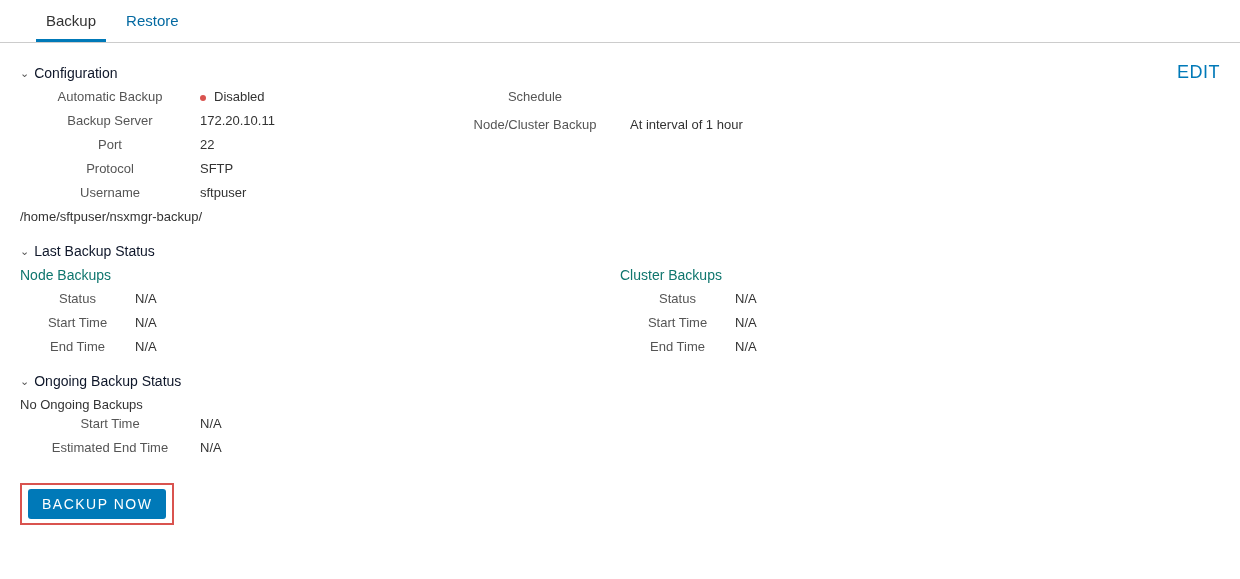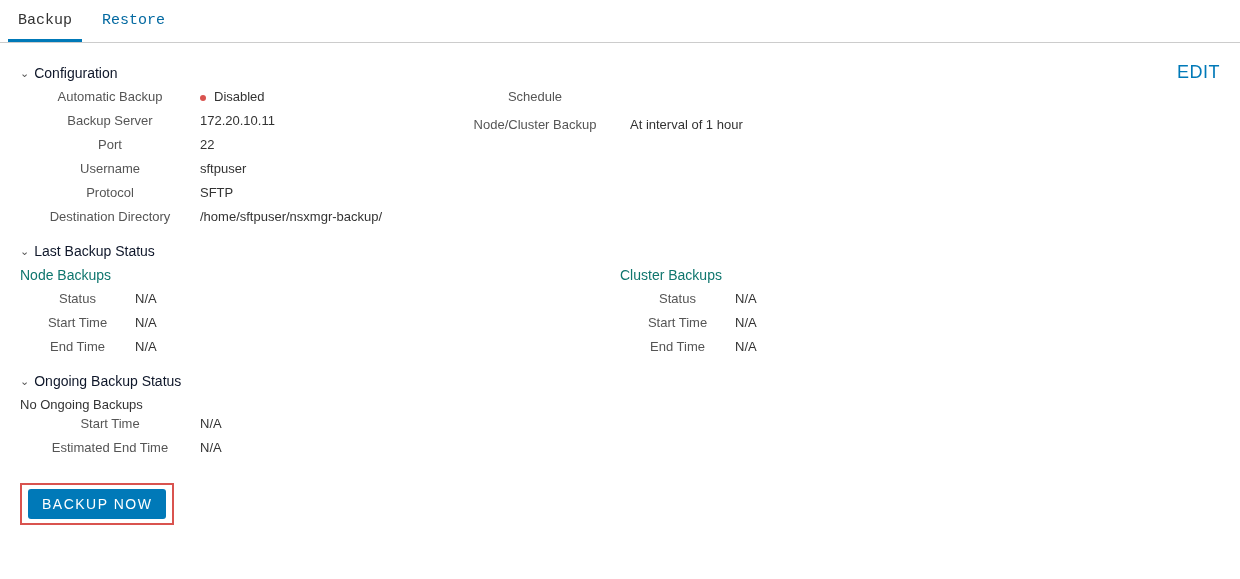--- a/index.html
+++ b/index.html
@@ -6,22 +6,21 @@
     body {
       font-family: -apple-system, BlinkMacSystemFont, "Segoe UI", Arial, sans-serif;
       font-size: 13px;
       color: #444;
       background: #fff;
       width: 1240px;
     }
     .tabs {
       display: flex;
       border-bottom: 1px solid #ccc;
-      padding-left: 8px;
-      font-family: Liberation Mono, monospace;
+      padding-left: 36px;
     }
     .tab {
       padding: 12px 10px 10px 10px;
       font-size: 15px;
       color: #0369a1;
       cursor: pointer;
       border-bottom: 3px solid transparent;
       margin-right: 10px;
     }
     .tab.active {
@@ -147,29 +146,28 @@
       </div>
       <div class="kv-row">
         <span class="kv-key w180">Backup Server</span>
         <span class="kv-val">172.20.10.11</span>
       </div>
       <div class="kv-row">
         <span class="kv-key w180">Port</span>
         <span class="kv-val">22</span>
       </div>
       <div class="kv-row">
+        <span class="kv-key w180">Protocol</span>
+        <span class="kv-val">SFTP</span>
+      </div>
+      <div class="kv-row">
         <span class="kv-key w180">Username</span>
         <span class="kv-val">sftpuser</span>
       </div>
       <div class="kv-row">
-        <span class="kv-key w180">Protocol</span>
-        <span class="kv-val">SFTP</span>
-      </div>
-      <div class="kv-row">
-        <span class="kv-key w180">Destination Directory</span>
         <span class="kv-val">/home/sftpuser/nsxmgr-backup/</span>
       </div>
     </div>
     <div class="config-col" style="margin-left:20px;">
       <div class="kv-row sched">
         <span class="kv-key w190">Schedule</span>
       </div>
       <div class="kv-row">
         <span class="kv-key w190">Node/Cluster Backup</span>
         <span class="kv-val">At interval of 1 hour</span>

